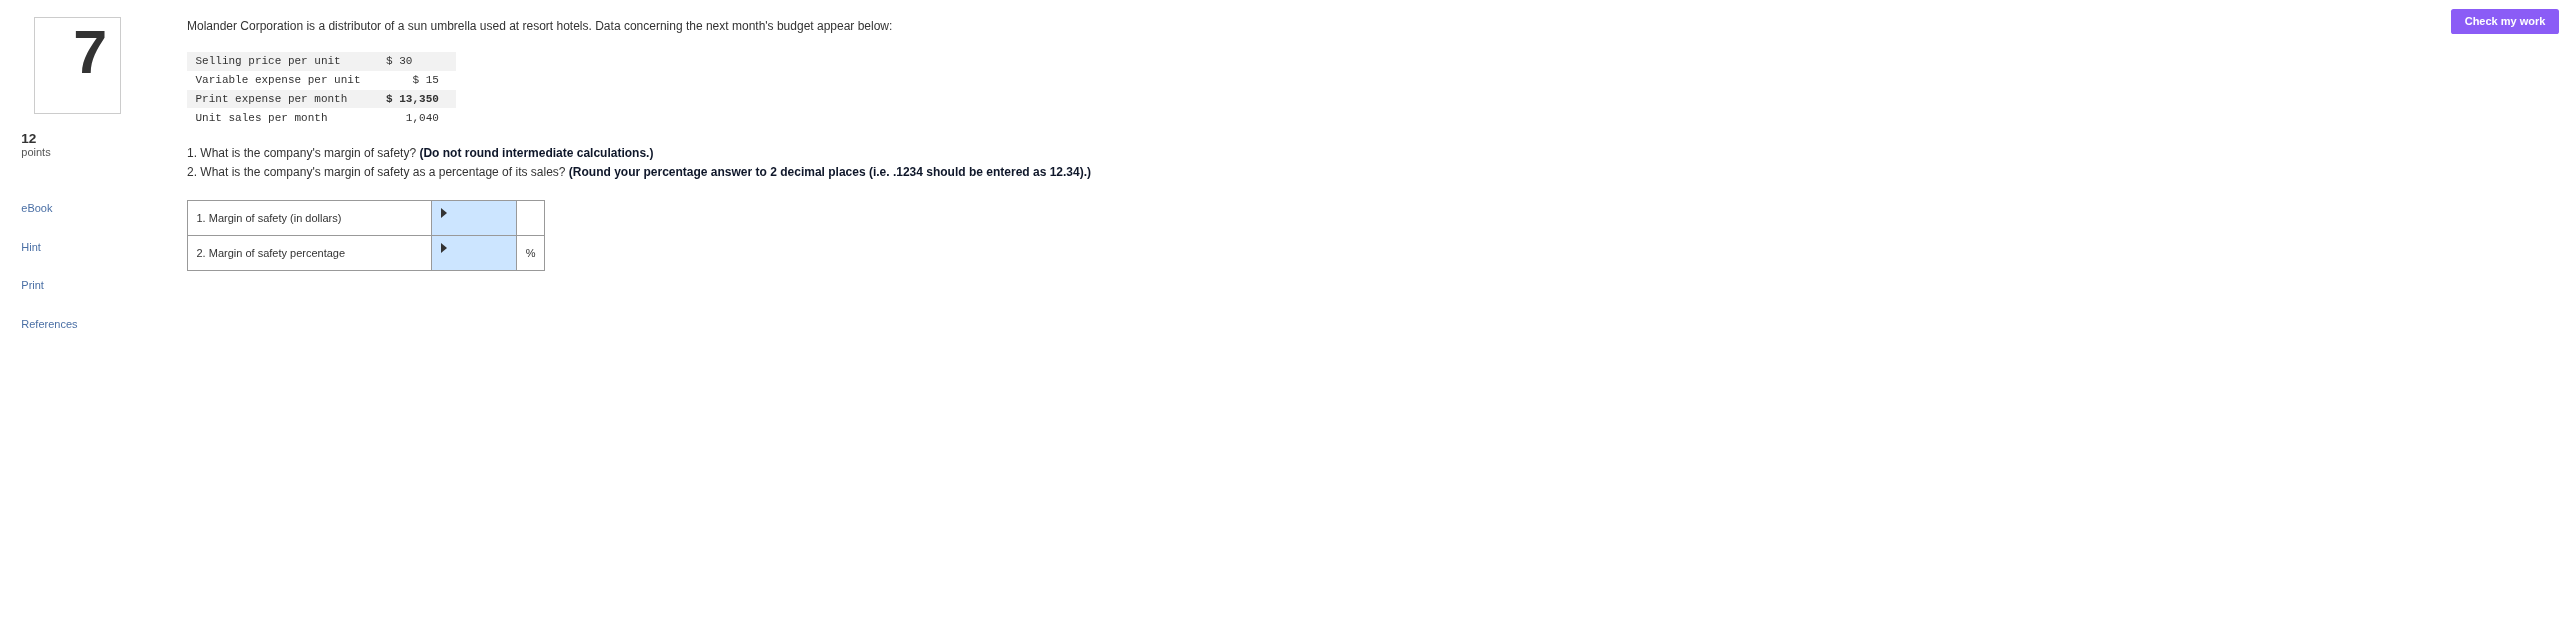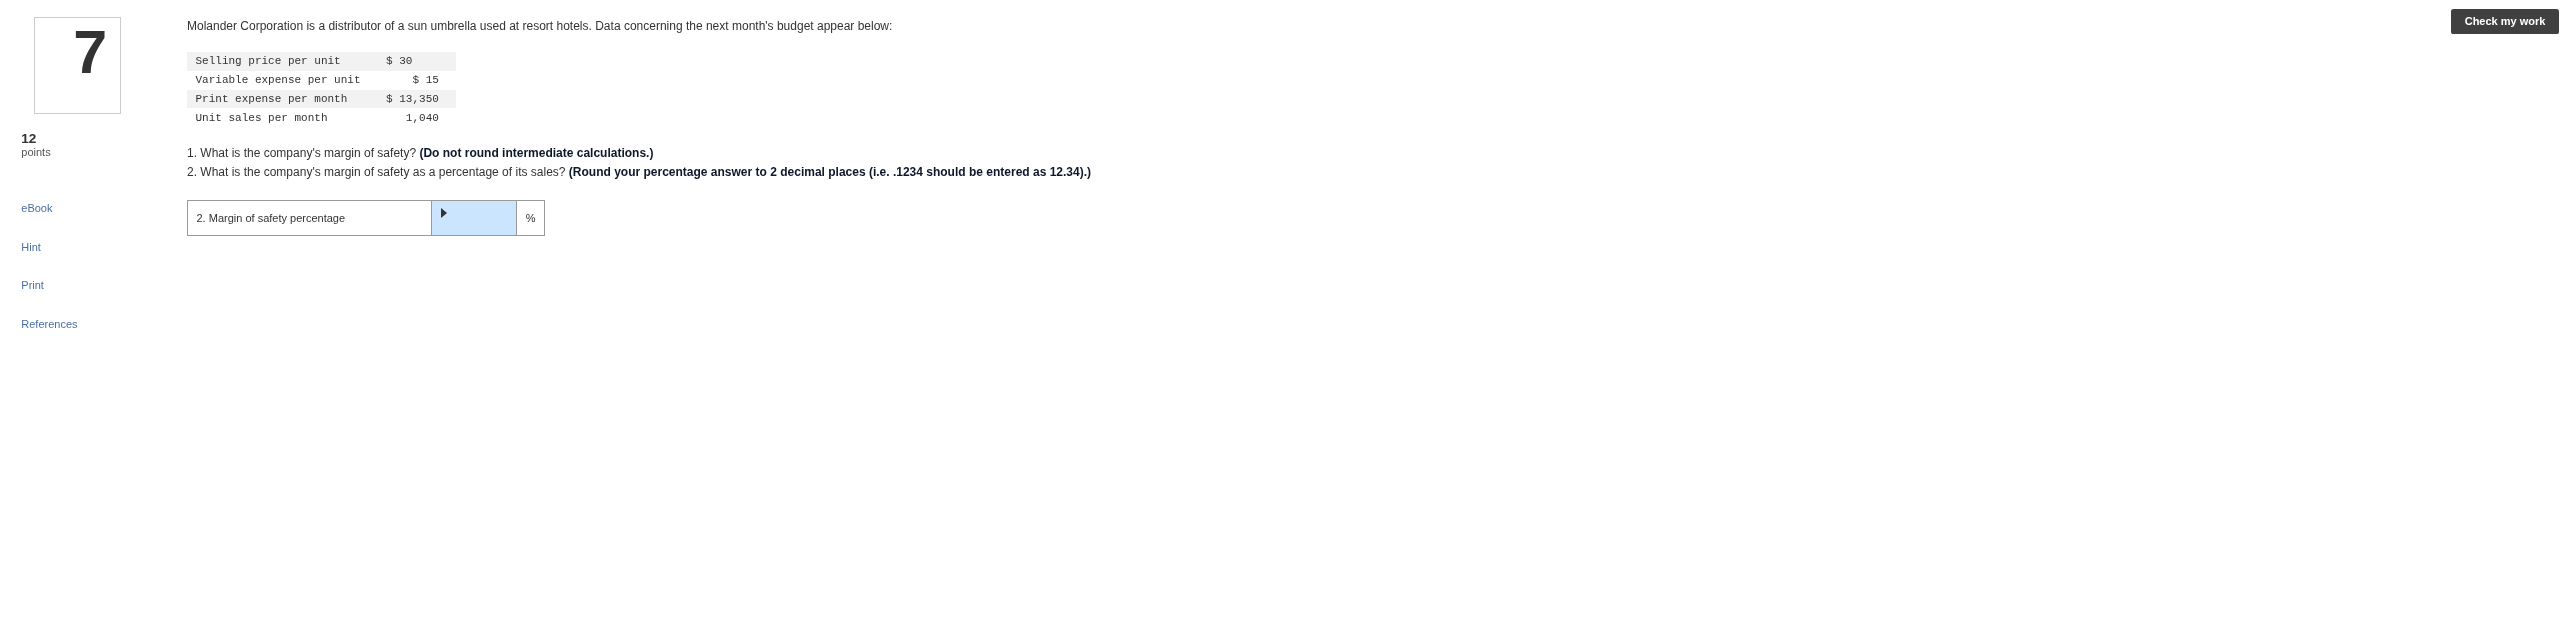--- a/index.html
+++ b/index.html
@@ -182,21 +182,21 @@
     }
 
     
     .top-right-btn {
       position: absolute;
       top: 8.5px;
       right: 17px;
     }
 
     .check-btn {
-      background-color: #404040;
+      background-color: #8b5cf6;
       color: white;
       border: none;
       padding: 6.8px 13.6px;
       font-size: 11px;
       font-weight: bold;
       cursor: pointer;
       border-radius: 2.6px;
     }
 
     
@@ -243,40 +243,45 @@
       <tr>
             <td>Selling price per unit</td>
             <td style="min-width: 68px;">$ 30</td>
           </tr>
           <tr>
             <td>Variable expense per unit</td>
             <td style="text-align: right; min-width: 68px;">$ 15</td>
           </tr>
           <tr>
             <td>Print expense per month</td>
-            <td style="text-align: left; min-width: 68px;">$ 13,350</td>
+            <td style="text-align: left; min-width: 68px; font-weight: bold;">$ 13,350</td>
           </tr>
           <tr>
             <td>Unit sales per month</td>
             <td style="text-align: right; min-width: 68px;">1,040</td>
           </tr>
         </tbody>
     </table>
 
 
     <div class="required-text">
       <span>1. What is the company's margin of safety?</span>
       <span class="red-text">(Do not round intermediate calculations.)</span>
       <br>
       <span>2. What is the company's margin of safety as a percentage of its sales?</span>
       <span class="red-text">(Round your percentage answer to 2 decimal places (i.e. .1234 should be entered as 12.34).)</span>
     </div>
 
     <table class="answer-table">
       <tbody id="answer-table-body">
+      <tr>
+            <td class="label-cell">1. Margin of safety (in dollars)</td>
+            <td class="input-cell"><span class="triangle-right"></span><input type="text" style=""></td>
+            <td class="unit-cell"></td>
+          </tr>
           <tr>
             <td class="label-cell">2. Margin of safety percentage</td>
             <td class="input-cell"><span class="triangle-right"></span><input type="text" style=""></td>
             <td class="unit-cell">%</td>
           </tr>
         </tbody>
     </table>
   </div>
 </div>
 

